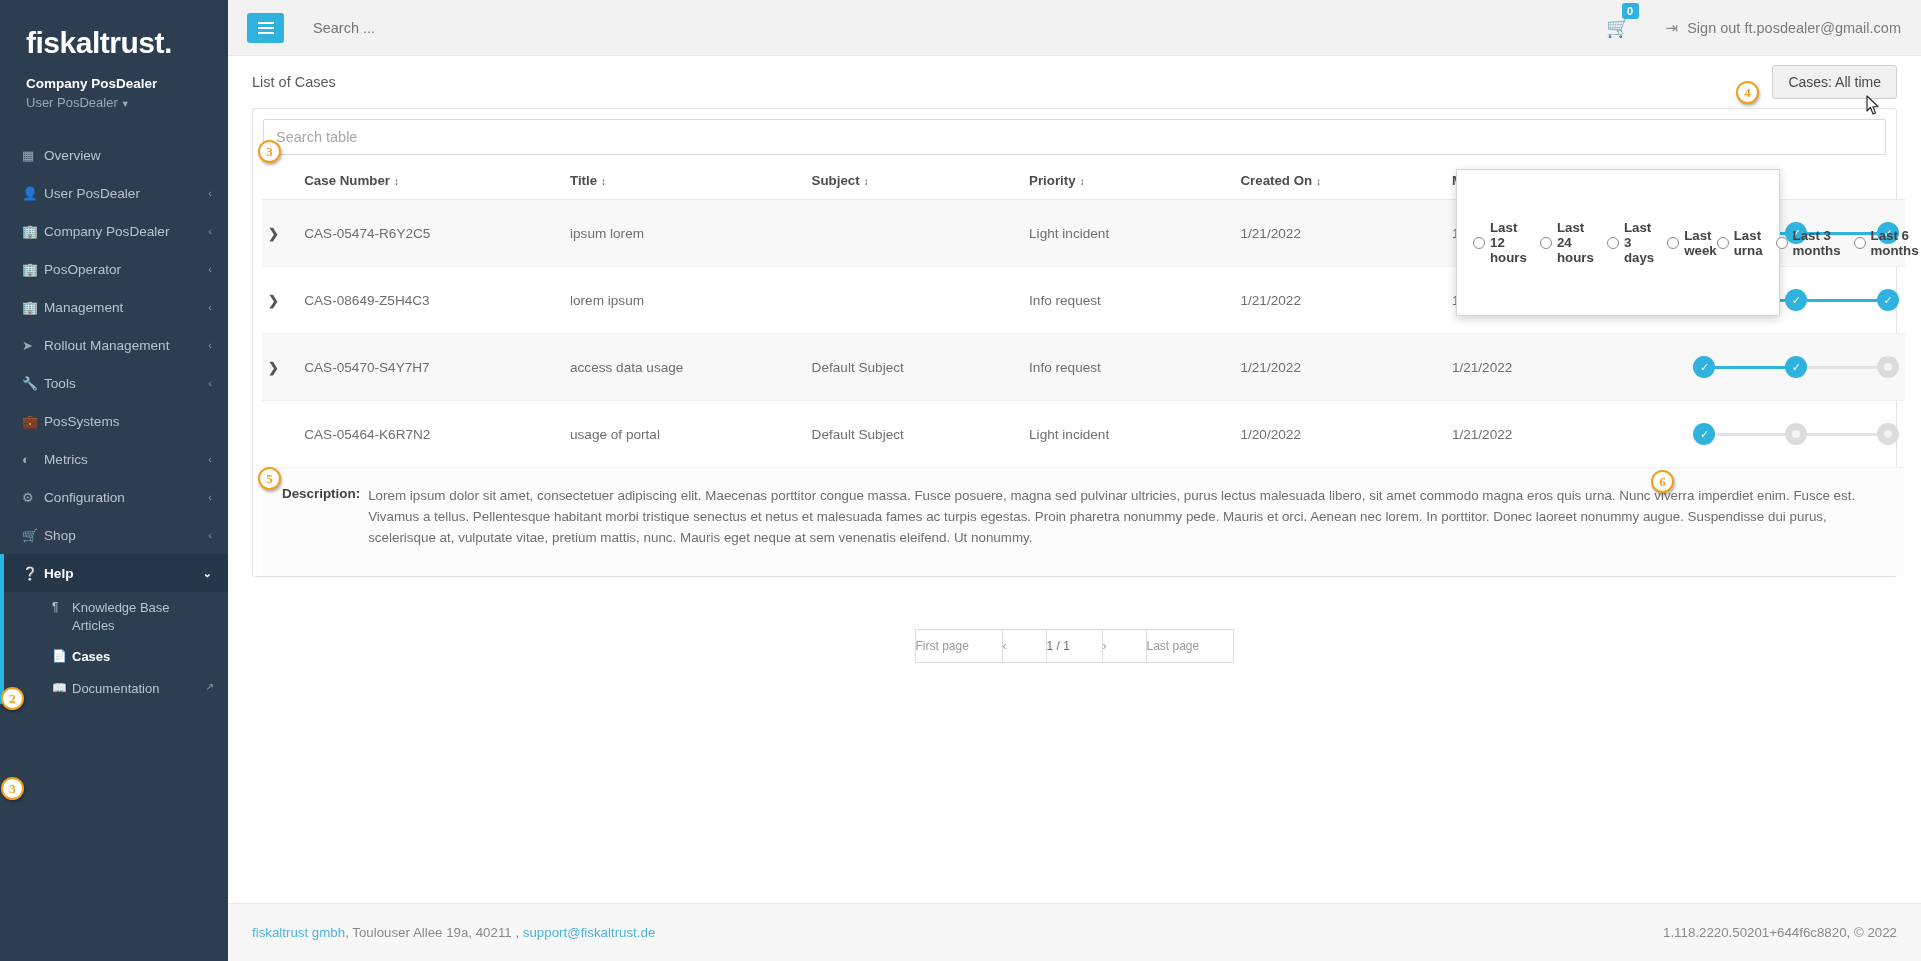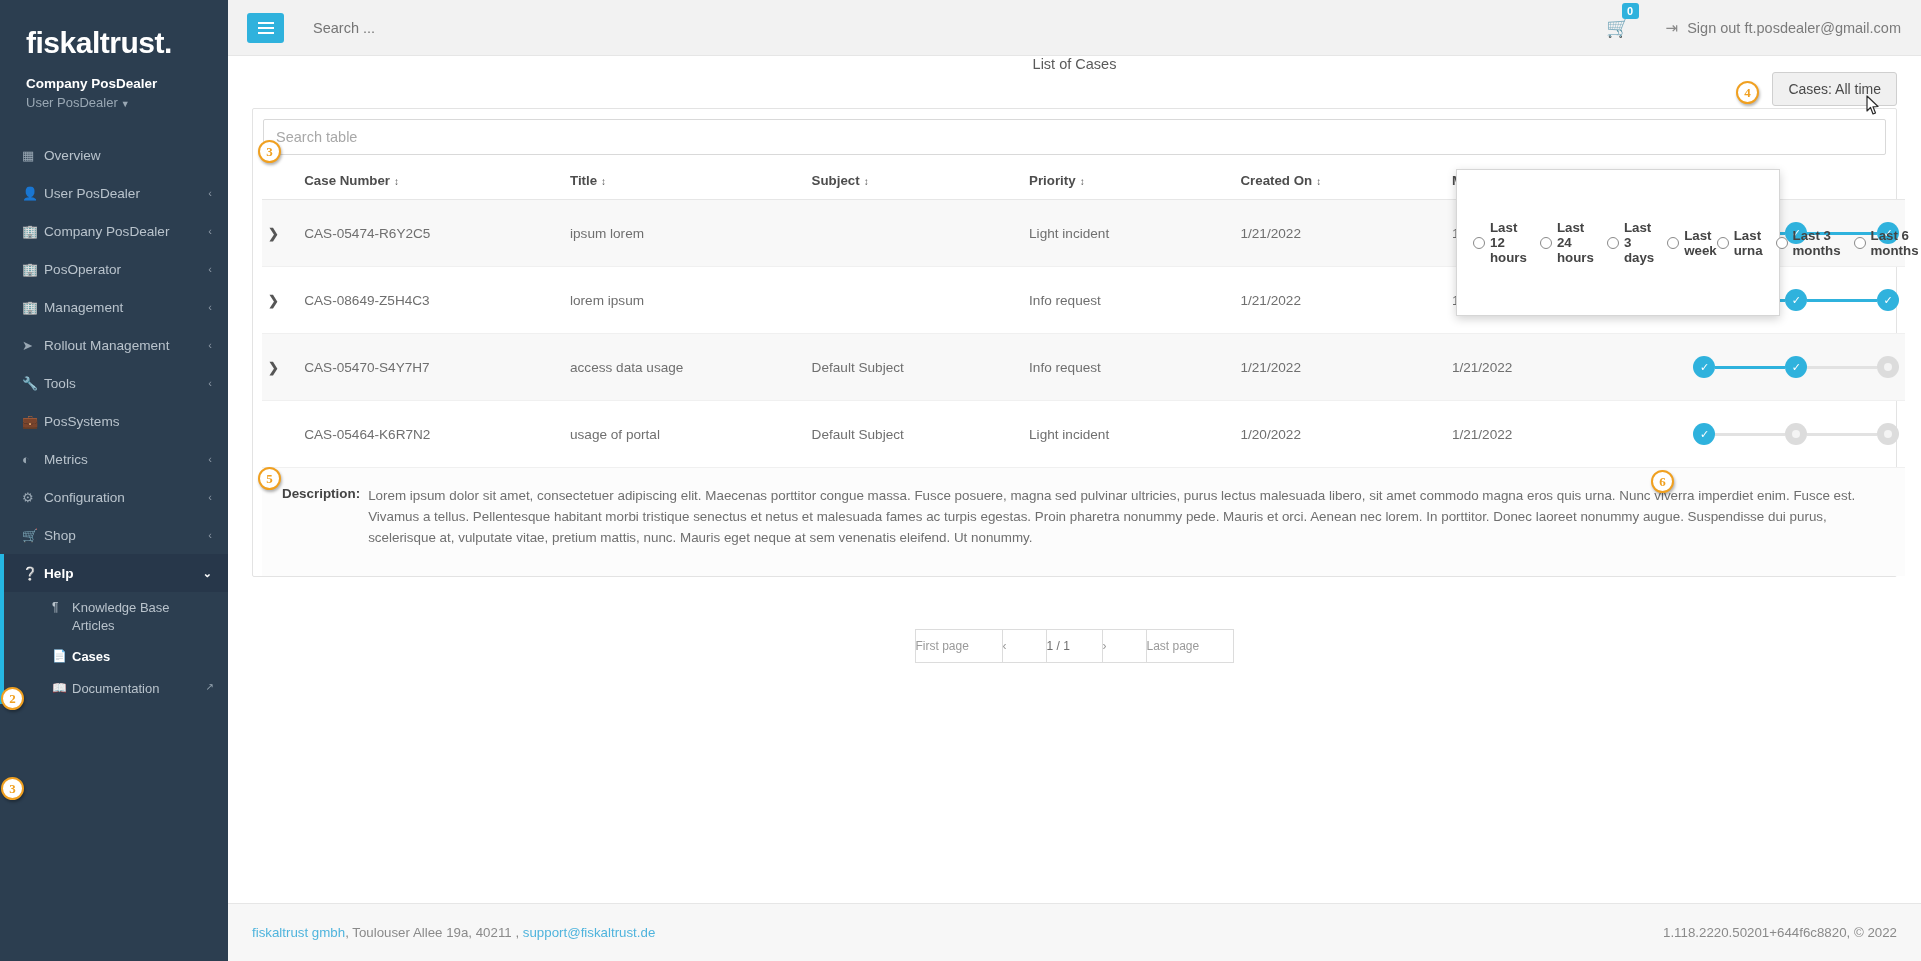--- a/index.html
+++ b/index.html
@@ -130,21 +130,20 @@
     background: #ffffff;
     padding: 0;
     position: relative;
     overflow: hidden;
   }
   .page-head {
     height: 52px;
     display: flex; align-items: center;
     padding: 0 24px 0 24px;
     position: relative;
-    flex-direction: column;
   }
   .page-title { color: #5a5a5a; font-size: 14.5px; }
   .range-btn {
     margin-left: auto;
     background: #f0f0f0;
     border: 1px solid #cfcfcf;
     border-radius: 3px;
     padding: 8px 15px;
     font-size: 14px; color: #4a4a4a;
     cursor: pointer;

